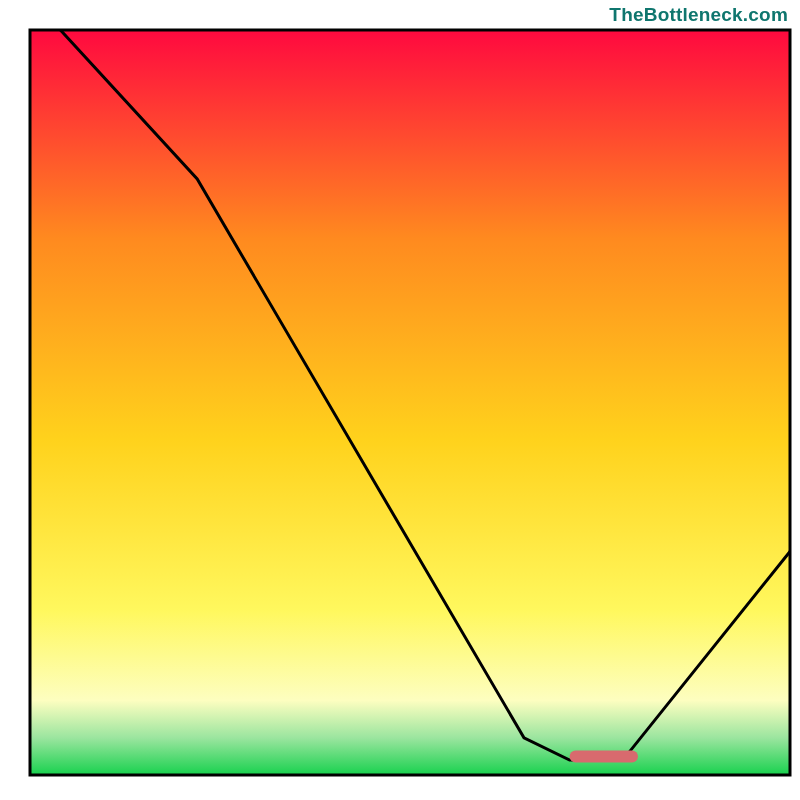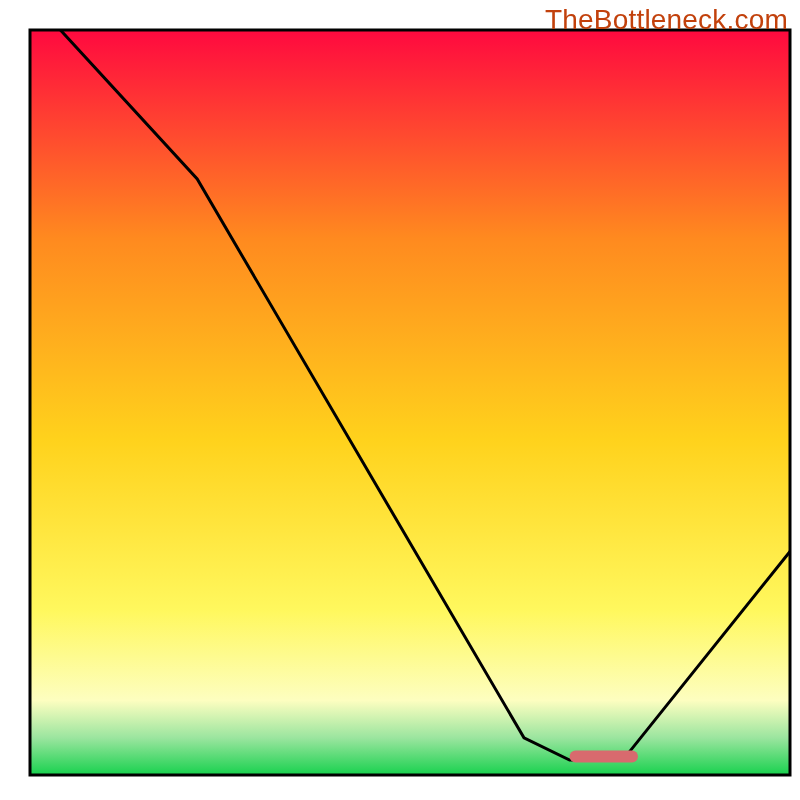--- a/index.html
+++ b/index.html
@@ -13,23 +13,23 @@
   }
   .wrap {
     position: relative;
     width: 800px;
     height: 800px;
   }
   .watermark {
     position: absolute;
     top: 4px;
     right: 12px;
-    font-size: 28px;
-    font-weight: normal;
-    color: #c2410c;
+    font-size: 19px;
+    font-weight: bold;
+    color: #0f766e;
     letter-spacing: 0.2px;
   }
   svg {
     display: block;
   }
 </style>
 </head>
 <body>
 
 <div class="wrap">

